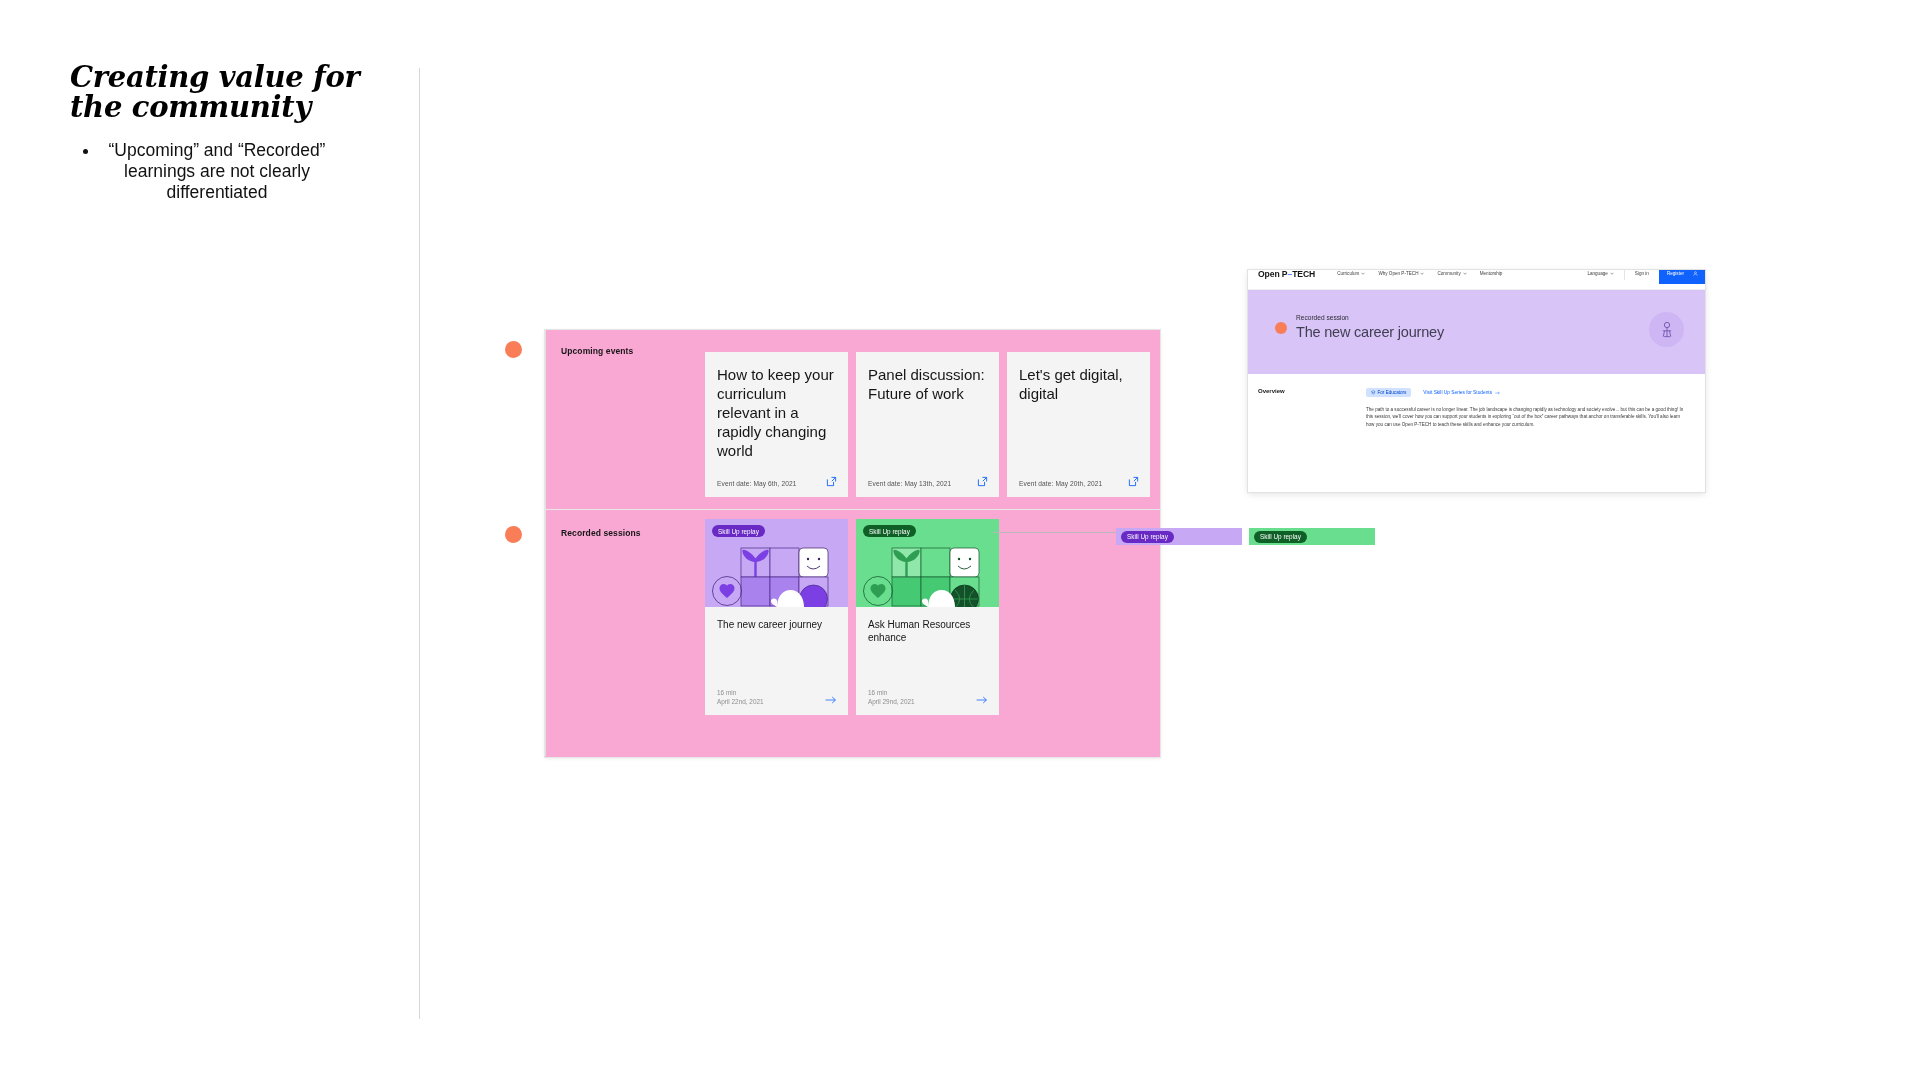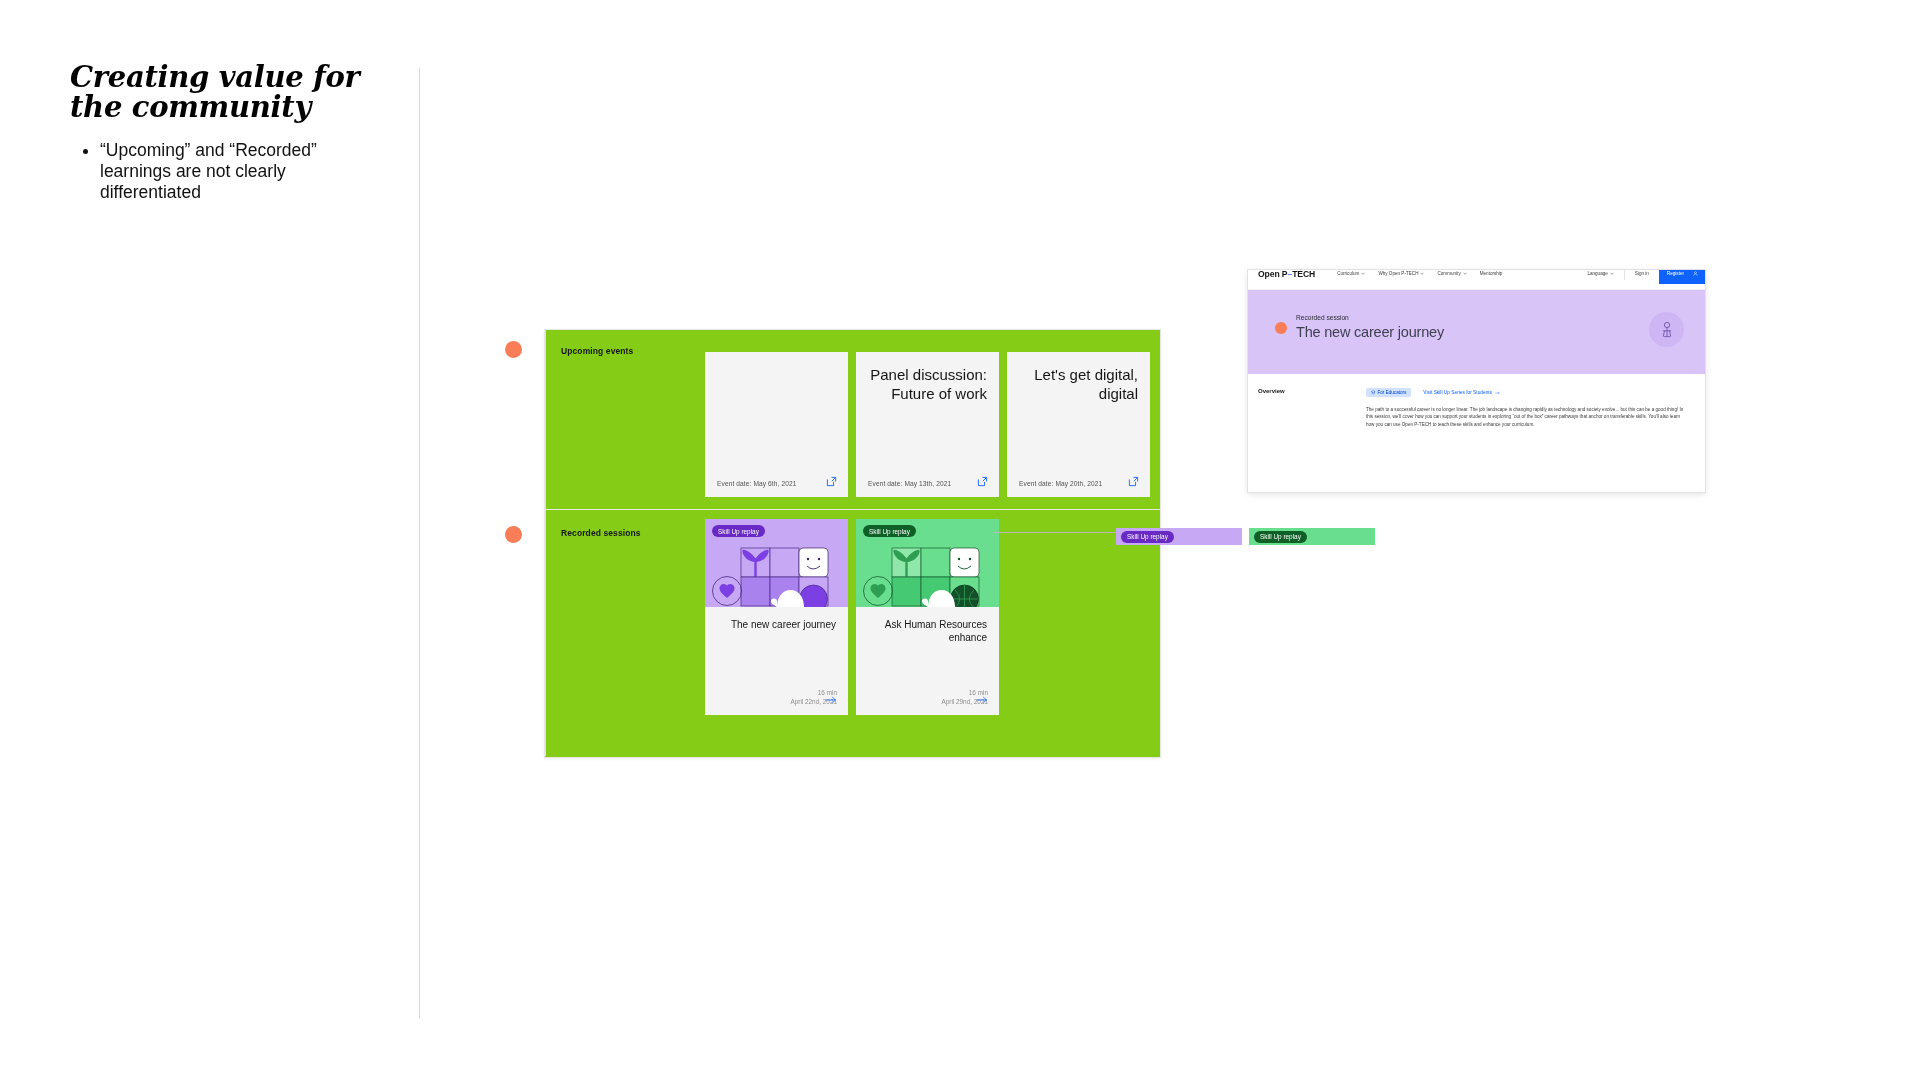--- a/index.html
+++ b/index.html
@@ -26,29 +26,29 @@
   }
   .note-list {
     position: absolute; left: 84px; top: 140px; width: 250px;
   }
   .note-list li {
     list-style: disc;
     margin-left: 16px;
     font-size: 17.5px;
     line-height: 21px;
     color: #111;
+    text-align: center;
   }
 
   
   .wire {
     position: absolute; left: 545px; top: 330px;
     width: 615px; height: 427px;
-    background: #84cc16;
+    background: #f9a8d4;
     box-shadow: 0 0 0 1px #e6e6e6, 0 1px 4px rgba(0,0,0,.10);
-    text-align: right;
   }
   .wire-row { position: relative; }
   .wire-row.upper { height: 180px; border-bottom: 1px solid #e8e8e8; }
   .wire-col-label {
     position: absolute; left: 16px; top: 16px;
     font-size: 8.5px; font-weight: 700; color: #161616;
     letter-spacing: .1px;
   }
   .wire-left-rule {
     position: absolute; left: 0; top: 0; bottom: 0; width: 1px; background: #e0e0e0;
@@ -173,20 +173,21 @@
   <div class="dot-orange dot-upcoming"></div>
   <div class="dot-orange dot-recorded"></div>
 
   <div class="wire">
 
     <div class="wire-row upper">
       <div class="wire-left-rule"></div>
       <div class="wire-col-label">Upcoming events</div>
 
       <div class="ev-card" style="left:160px;">
+        <h4>How to keep your curriculum relevant in a rapidly changing world</h4>
         <div class="ev-foot">
           <span class="ev-date">Event date: May 6th, 2021</span>
           <svg class="ext-icon" viewBox="0 0 16 16">
             <path d="M2 5v9h9V8.5" fill="none" stroke="#0f62fe" stroke-width="1.3"></path>
             <path d="M8 2h6v6" fill="none" stroke="#0f62fe" stroke-width="1.3"></path>
             <path d="M14 2L8.5 7.5" fill="none" stroke="#0f62fe" stroke-width="1.3"></path>
           </svg>
         </div>
       </div>
 

